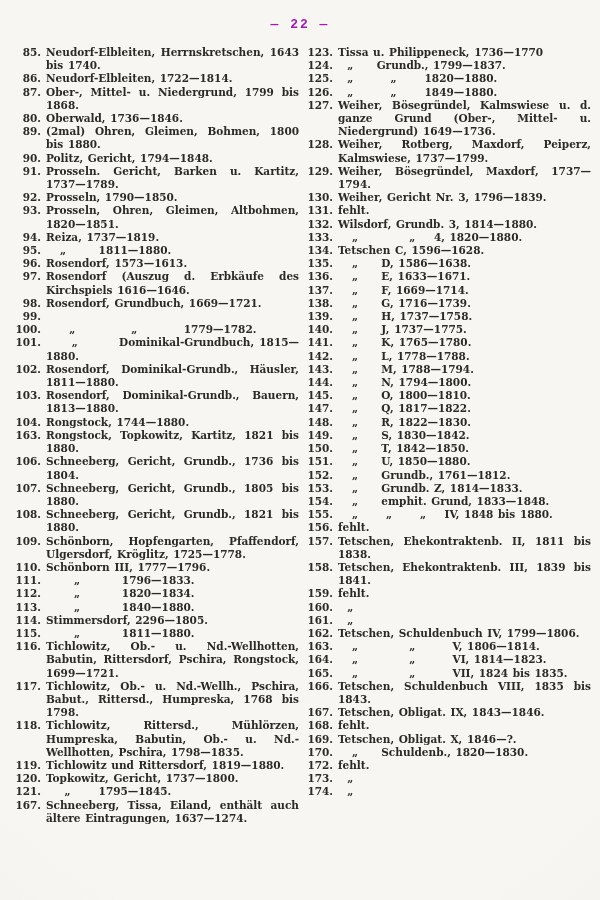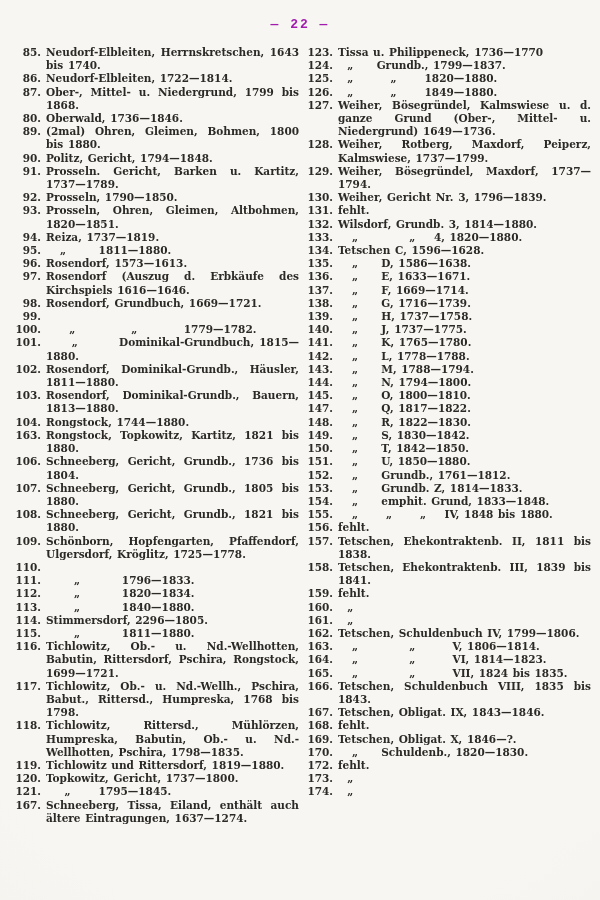--- a/index.html
+++ b/index.html
@@ -148,20 +148,21 @@
         <div class="item">
           <span class="n">108.</span>
           <span class="t">Schneeberg, Gericht, Grundb., 1821 bis 1880.</span>
         </div>
         <div class="item g">
           <span class="n">109.</span>
           <span class="t">Schönborn, Hopfengarten, Pfaffendorf, Ulgersdorf, Kröglitz, 1725—1778.</span>
         </div>
         <div class="item">
           <span class="n">110.</span>
+          <span class="t">Schönborn III, 1777—1796.</span>
         </div>
         <div class="item">
           <span class="n">111.</span>
           <span class="t">&nbsp;&nbsp;&nbsp;&nbsp;&nbsp;&nbsp;„&nbsp;&nbsp;&nbsp;&nbsp;&nbsp;&nbsp;&nbsp;&nbsp;&nbsp;1796—1833.</span>
         </div>
         <div class="item">
           <span class="n">112.</span>
           <span class="t">&nbsp;&nbsp;&nbsp;&nbsp;&nbsp;&nbsp;„&nbsp;&nbsp;&nbsp;&nbsp;&nbsp;&nbsp;&nbsp;&nbsp;&nbsp;1820—1834.</span>
         </div>
         <div class="item">

